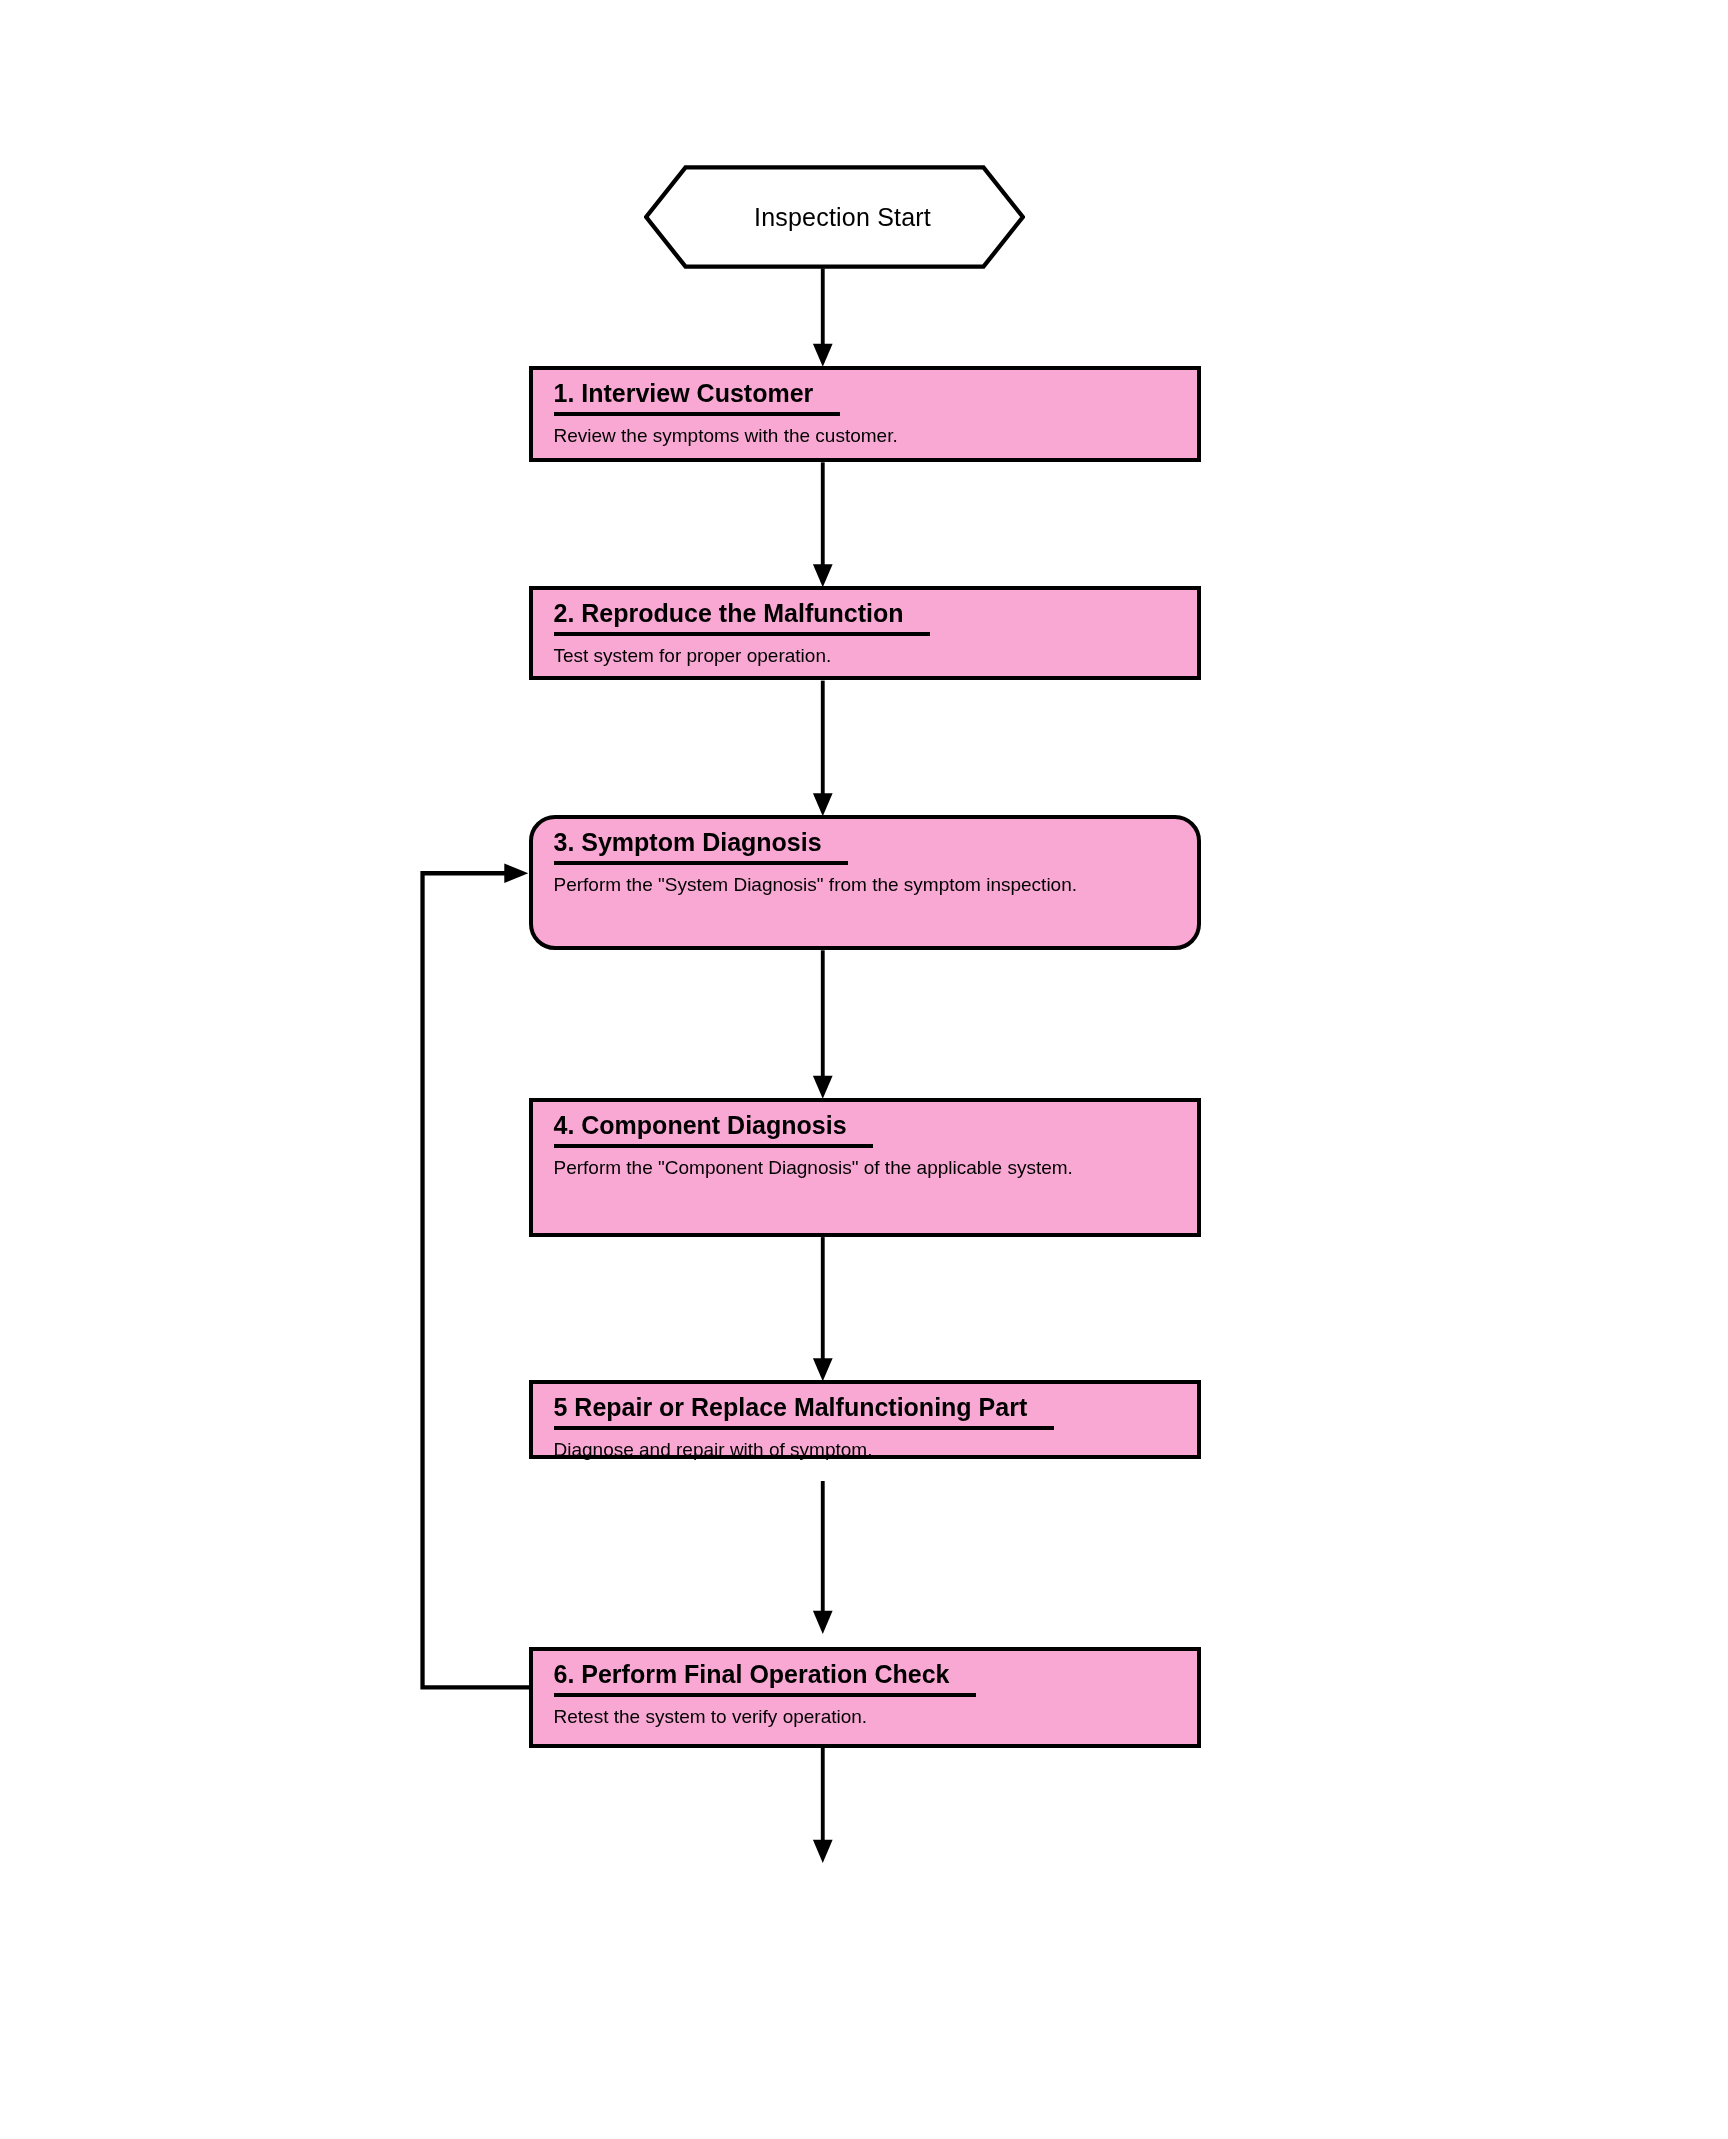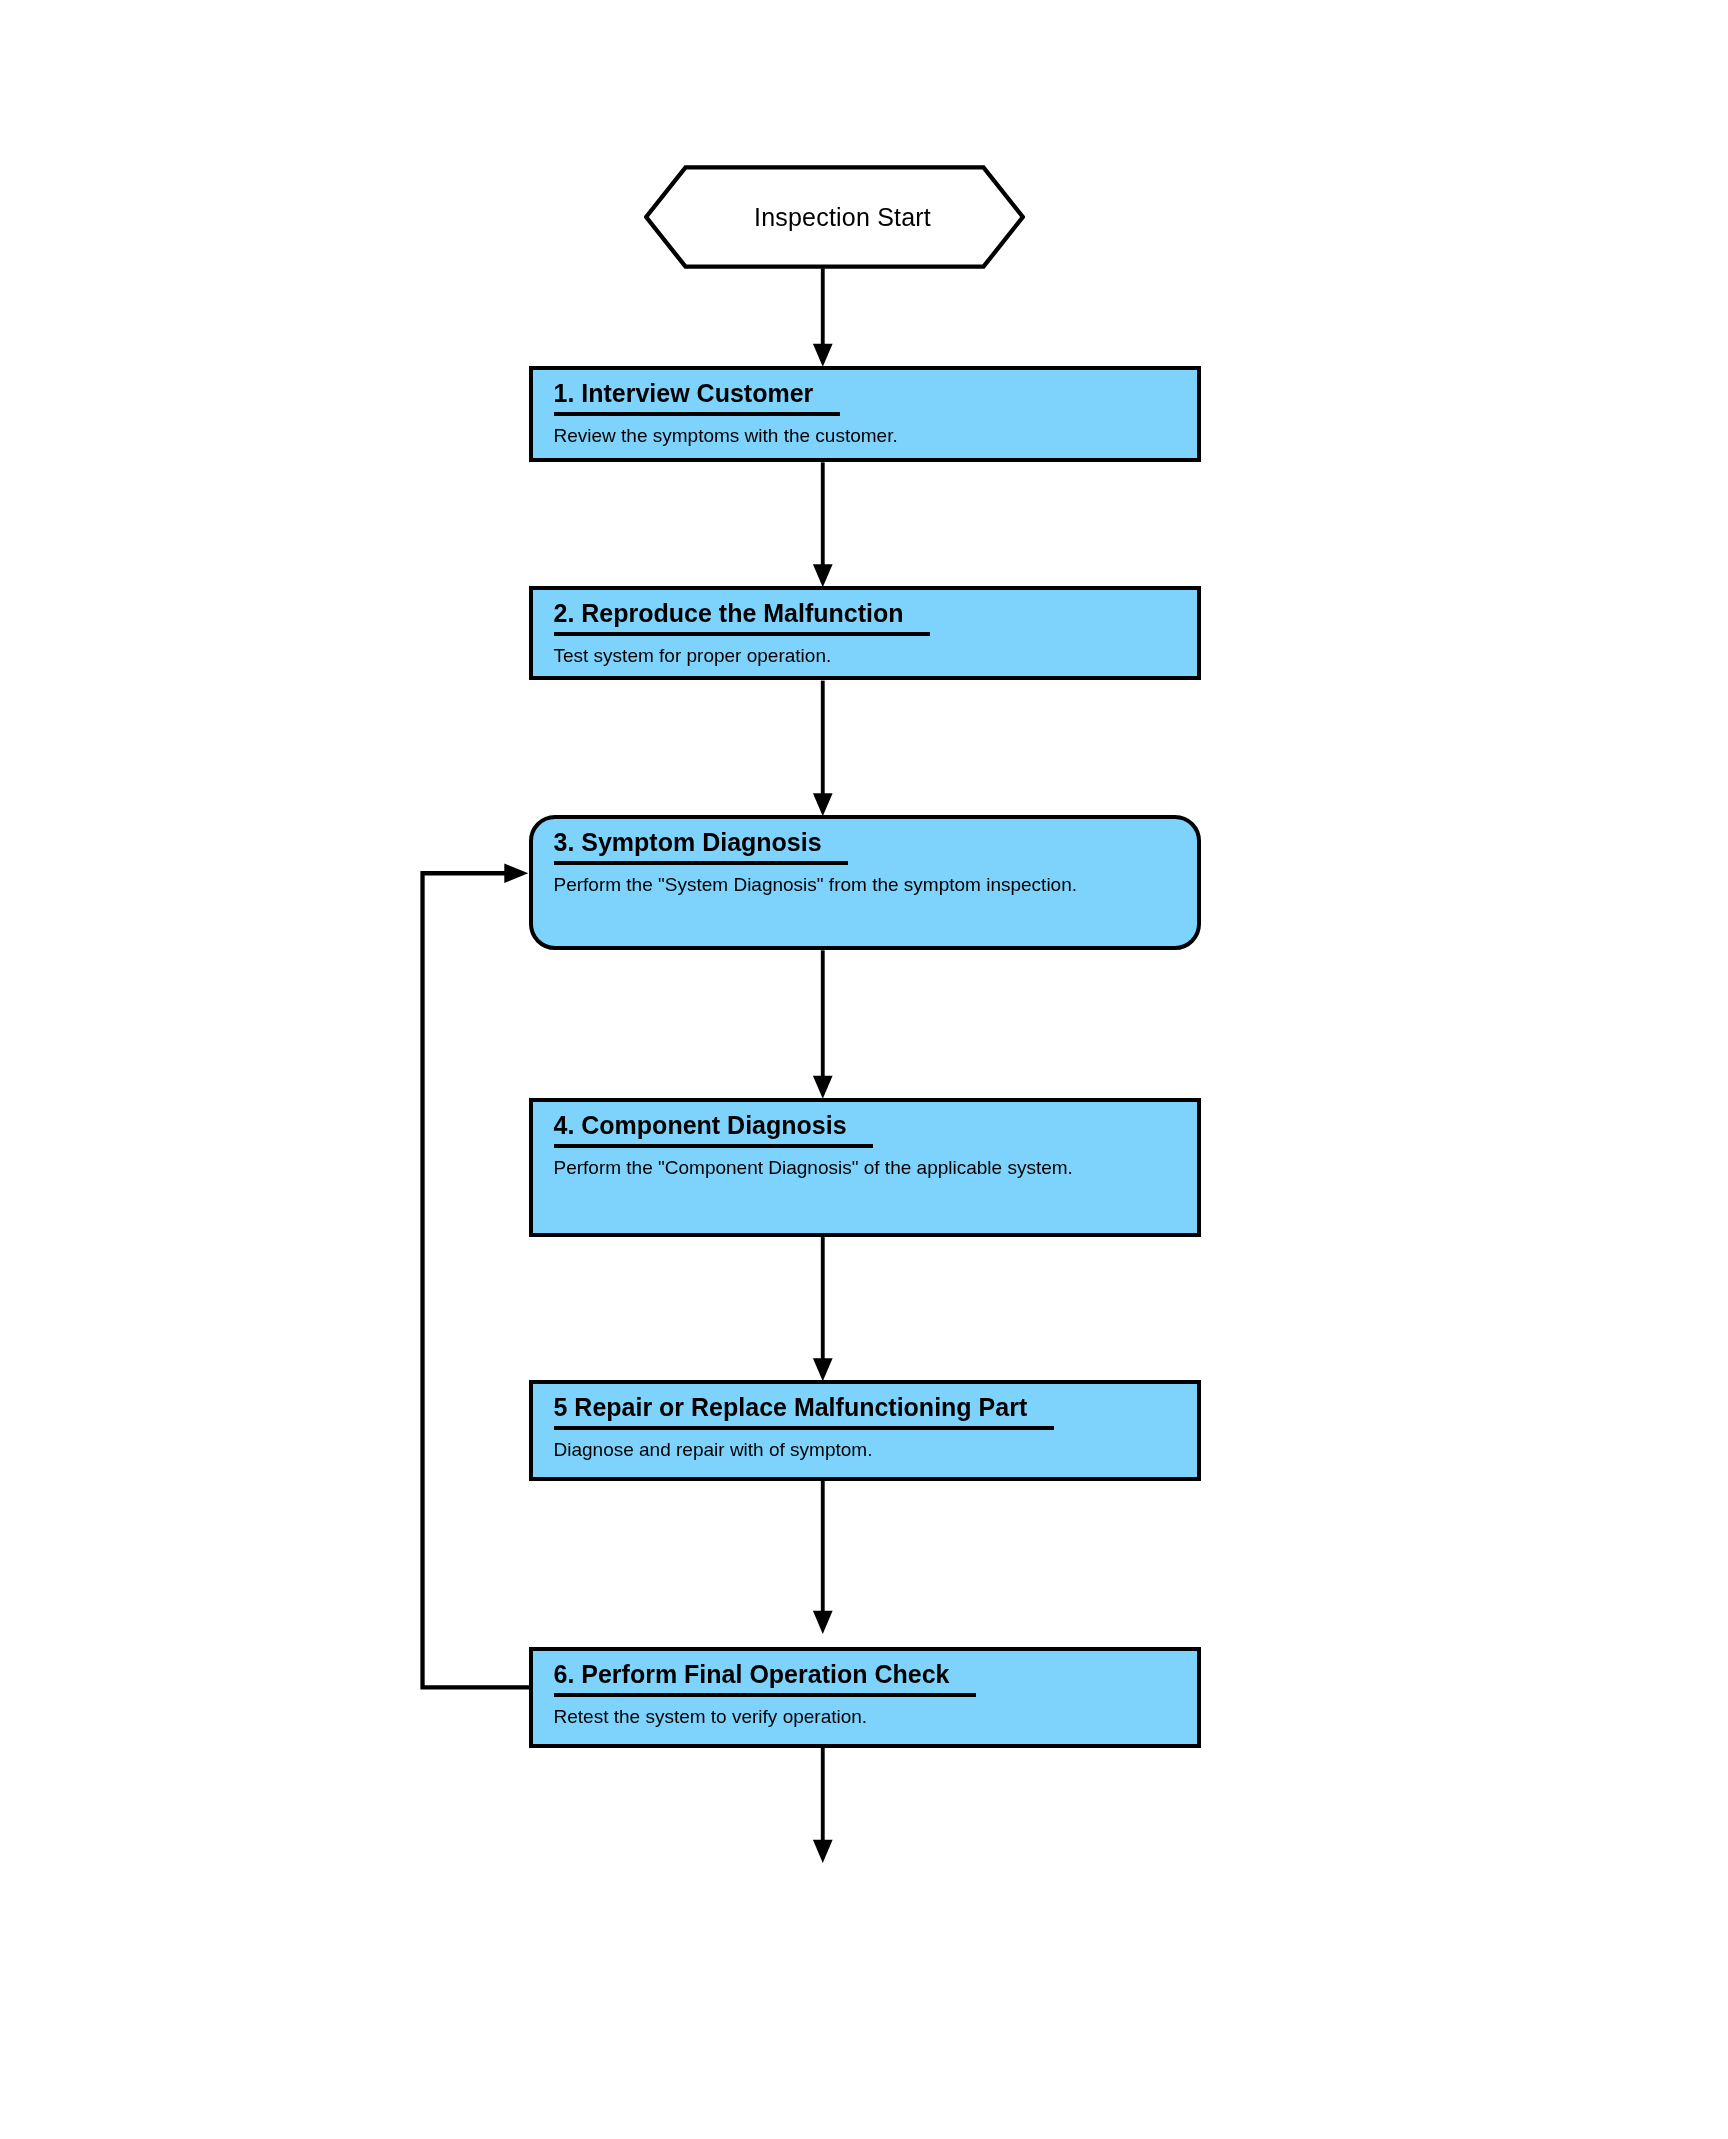--- a/index.html
+++ b/index.html
@@ -45,21 +45,21 @@
     justify-content: center;
     font-size: 25px;
     letter-spacing: 0.2px;
   }
   .step {
     position: absolute;
     left: 529px;
     width: 672px;
     box-sizing: border-box;
     border: 4.3px solid #000000;
-    background: #7dd3fc;
+    background: #f9a8d4;
     padding: 8.6px 20.5px 8.6px 20.5px;
   }
   .step-title {
     display: inline-block;
     font-size: 25px;
     font-weight: bold;
     line-height: 1.18;
     border-bottom: 4.7px solid #000000;
     padding-right: 26.5px;
     padding-bottom: 4.3px;
@@ -139,21 +139,21 @@
   <div class="step" style="top:815px; height:135px;border-radius:26px;">
     <div class="step-title">3. Symptom Diagnosis</div>
     <div class="step-desc">Perform the "System Diagnosis" from the symptom inspection.</div>
   </div>
 
   <div class="step" style="top:1098px; height:139px;">
     <div class="step-title">4. Component Diagnosis</div>
     <div class="step-desc">Perform the "Component Diagnosis" of the applicable system.</div>
   </div>
 
-  <div class="step" style="top:1380px; height:101px;">
+  <div class="step" style="top:1380px; height:79px;">
     <div class="step-title">5 Repair or Replace Malfunctioning Part</div>
     <div class="step-desc">Diagnose and repair with of symptom.</div>
   </div>
 
   <div class="step" style="top:1647px; height:101px;">
     <div class="step-title">6. Perform Final Operation Check</div>
     <div class="step-desc">Retest the system to verify operation.</div>
   </div>
 
 

